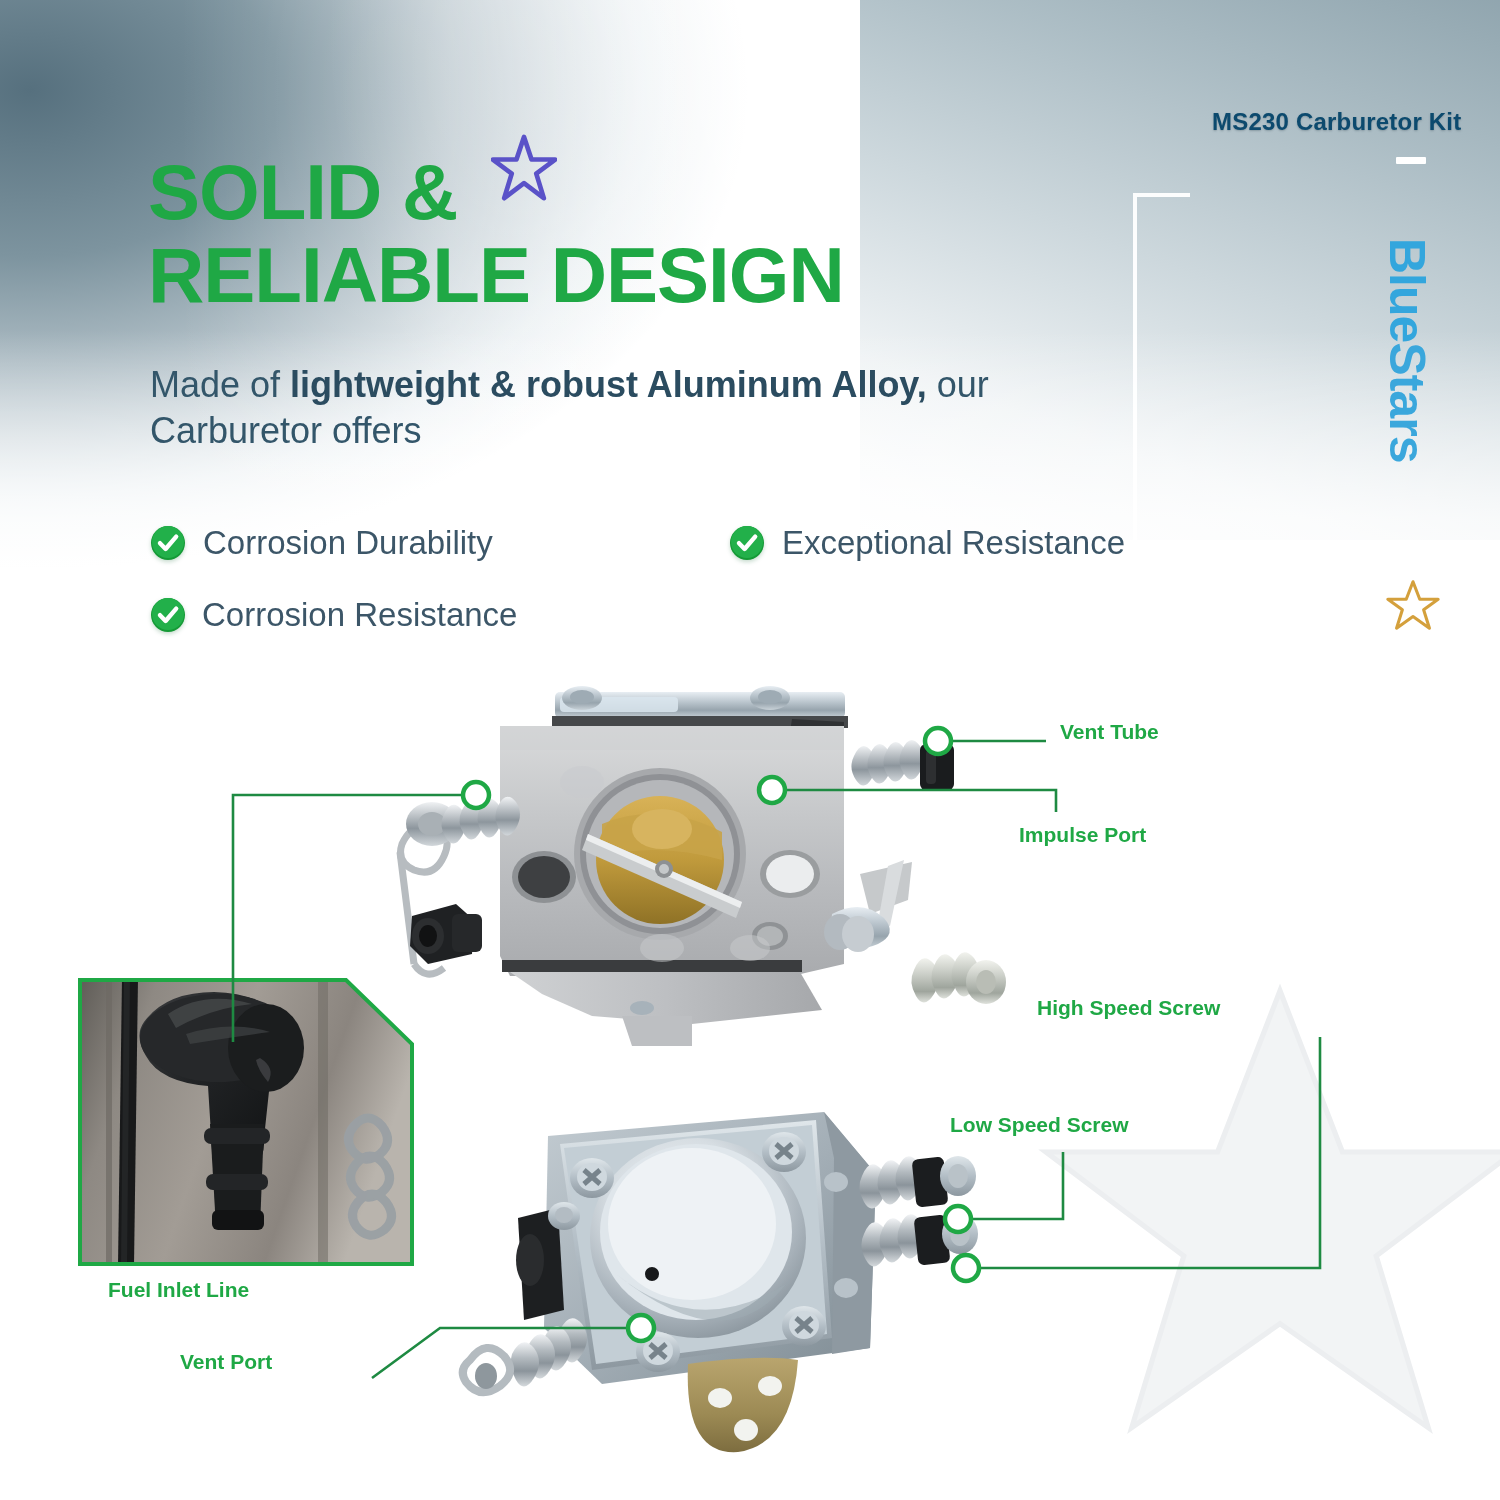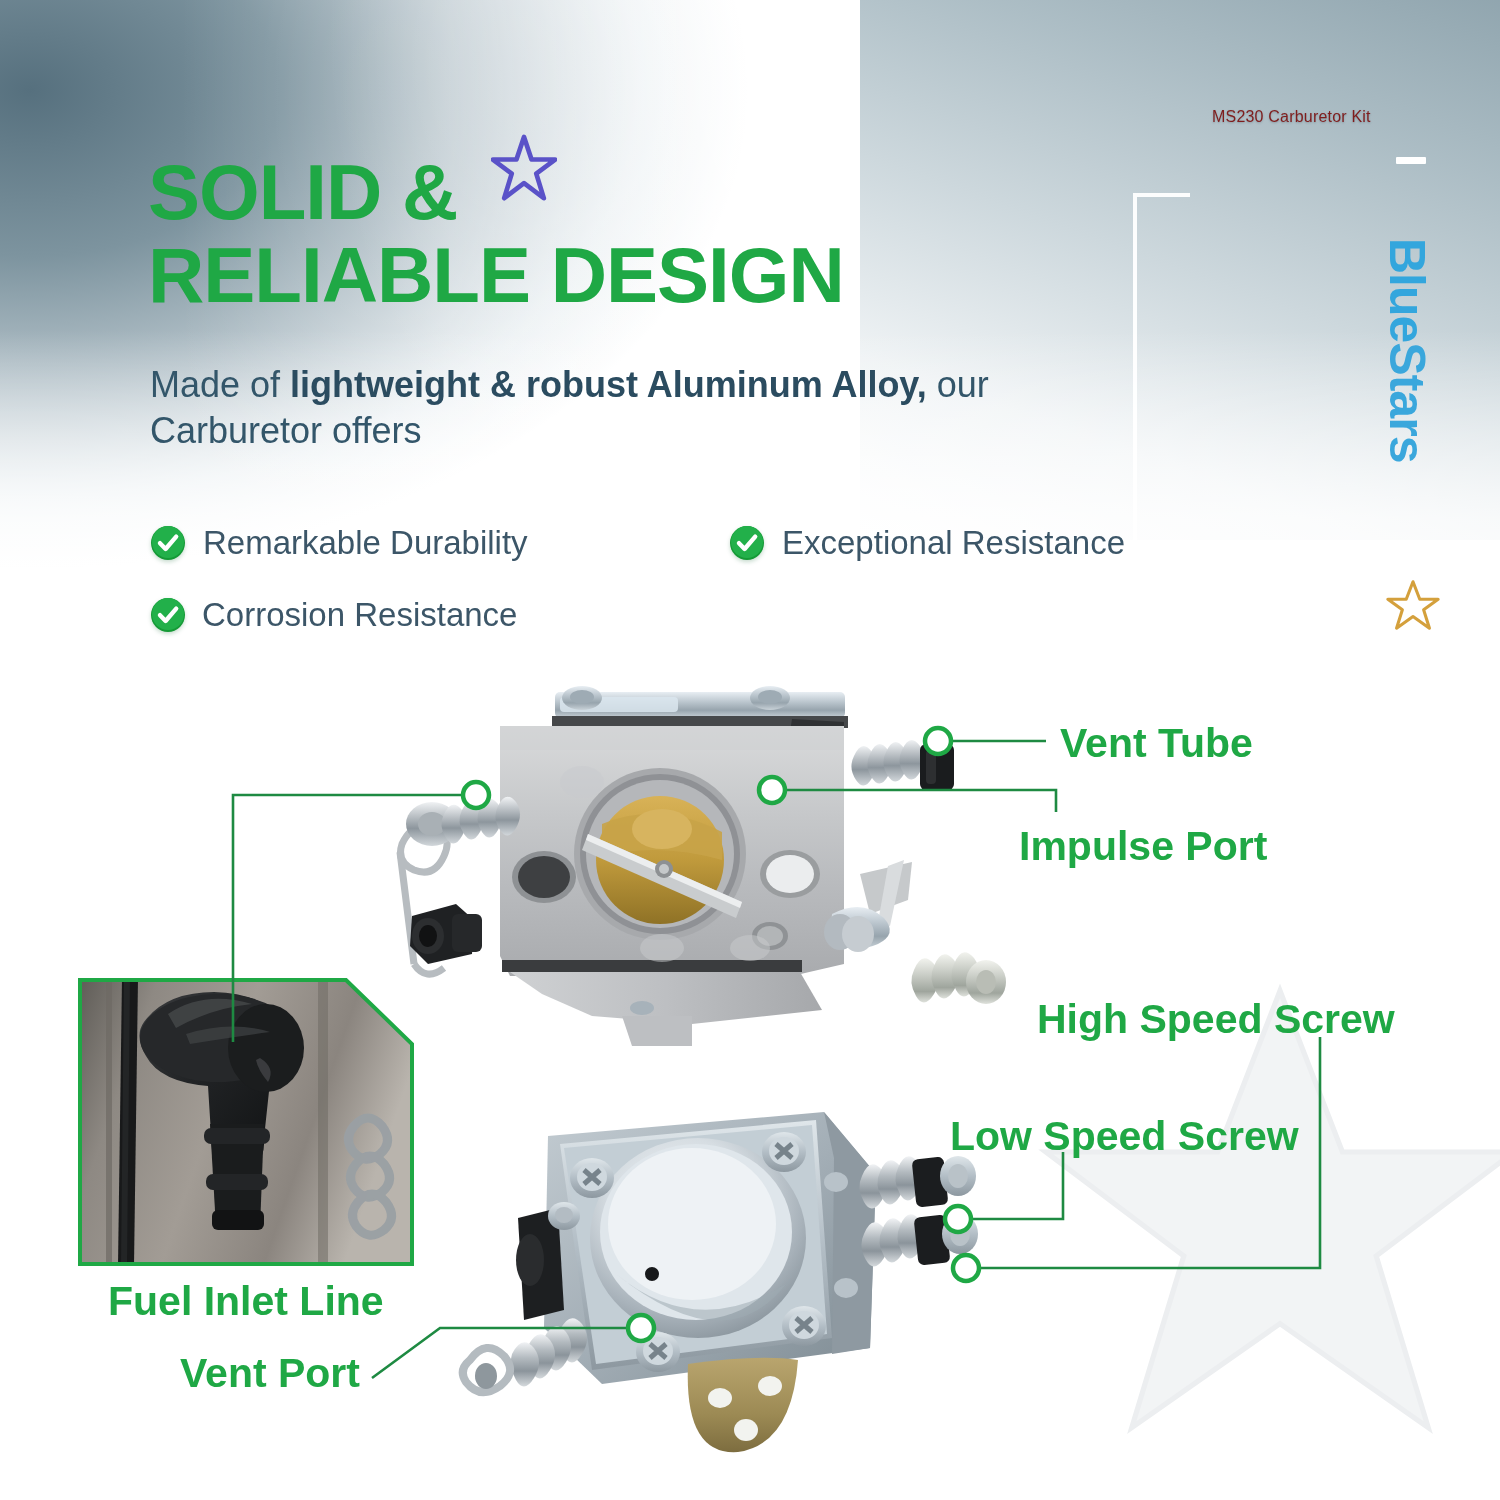--- a/index.html
+++ b/index.html
@@ -34,21 +34,21 @@
 
   
   .frame-outline{position:absolute;left:0;top:0;width:1500px;height:1500px;pointer-events:none;}
 
   
   .watermark-star{position:absolute;right:-40px;bottom:-10px;width:520px;height:560px;opacity:1;pointer-events:none;}
 
   
   .header-title{
     position:absolute;left:1212px;top:108px;
-    font-size:16px;font-weight:normal;color:#7f1d1d;letter-spacing:.2px;
+    font-size:24px;font-weight:bold;color:#0c4a6e;letter-spacing:.2px;
     text-shadow:0 1px 2px rgba(60,80,92,.35);
     white-space:nowrap;
   }
   .header-dash{
     position:absolute;left:1396px;top:157px;width:30px;height:7px;background:#ffffff;border-radius:1px;
   }
 
   
   .headline{
     position:absolute;left:148px;top:155px;width:920px;
@@ -77,21 +77,21 @@
 
   
   #carb-main{left:392px;top:664px;width:620px;height:400px;}
   
   #carb-second{left:452px;top:1098px;width:560px;height:400px;}
   
   #inset-photo{left:78px;top:978px;width:336px;height:288px;}
 
   
   .callout{
-    position:absolute;font-size:41px;font-weight:bold;color:#1fa845;white-space:nowrap;
+    position:absolute;font-size:21px;font-weight:bold;color:#1fa845;white-space:nowrap;
   }
   #lbl-vent-tube{left:1060px;top:720px;}
   #lbl-impulse-port{left:1019px;top:823px;}
   #lbl-high-speed{left:1037px;top:996px;}
   #lbl-low-speed{left:950px;top:1113px;}
   #lbl-fuel-inlet{left:108px;top:1278px;}
   #lbl-vent-port{left:180px;top:1350px;}
 
   
   .leaders{position:absolute;left:0;top:0;width:1500px;height:1500px;pointer-events:none;}
@@ -141,21 +141,21 @@
   </div>
 
   <div class="feature" id="feat-0">
     <span class="chk">
       <svg viewBox="0 0 36 36" width="36" height="36">
         <circle cx="18" cy="18" r="17" fill="#159a36"></circle>
         <circle cx="18" cy="17" r="16" fill="#22b04a"></circle>
         <path d="M10 18.2 L15.6 24 L26.2 11.6" fill="none" stroke="#ffffff" stroke-width="4.4" stroke-linecap="round" stroke-linejoin="round"></path>
       </svg>
     </span>
-    <span class="flabel">Remarkable Durability</span>
+    <span class="flabel">Corrosion Durability</span>
   </div>
 
   <div class="feature" id="feat-1">
     <span class="chk">
       <svg viewBox="0 0 36 36" width="36" height="36">
         <circle cx="18" cy="18" r="17" fill="#159a36"></circle>
         <circle cx="18" cy="17" r="16" fill="#22b04a"></circle>
         <path d="M10 18.2 L15.6 24 L26.2 11.6" fill="none" stroke="#ffffff" stroke-width="4.4" stroke-linecap="round" stroke-linejoin="round"></path>
       </svg>
     </span>

